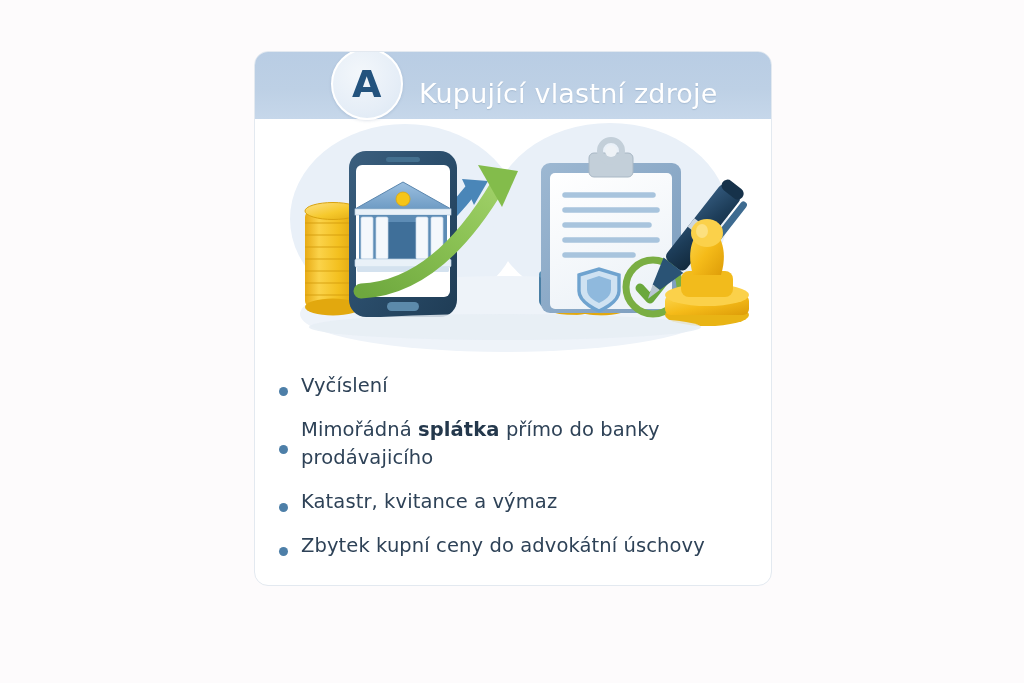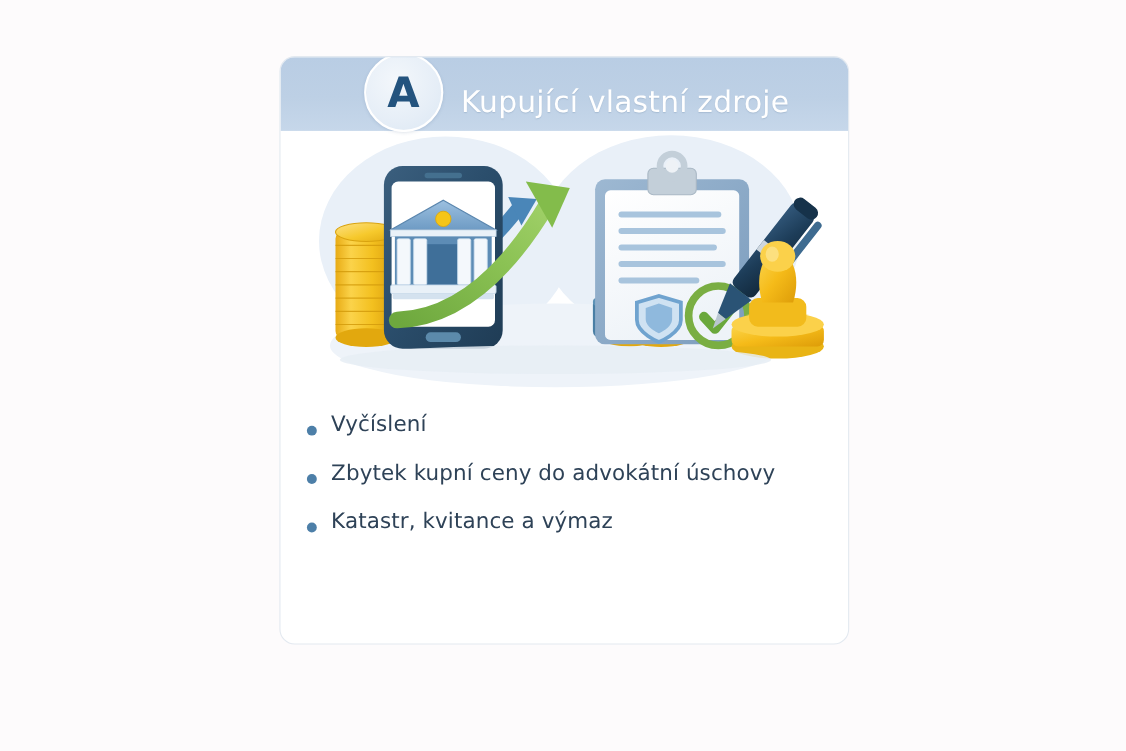--- a/index.html
+++ b/index.html
@@ -341,22 +341,26 @@
       </svg>
     </div>
 
     <div id="bullets">
       <div class="bullet-row">
         <span class="bullet-dot"></span>
         <span class="bullet-text">Vyčíslení</span>
       </div>
       <div class="bullet-row">
         <span class="bullet-dot"></span>
-        <span class="bullet-text">Zbytek kupní ceny do advokátní úschovy</span>
+        <span class="bullet-text">Mimořádná <b>splátka</b> přímo do banky prodávajicího</span>
       </div>
       <div class="bullet-row">
         <span class="bullet-dot"></span>
         <span class="bullet-text">Katastr, kvitance a výmaz</span>
       </div>
+      <div class="bullet-row">
+        <span class="bullet-dot"></span>
+        <span class="bullet-text">Zbytek kupní ceny do advokátní úschovy</span>
+      </div>
     </div>
 
   </div>
 </div>
 
 </body></html>

